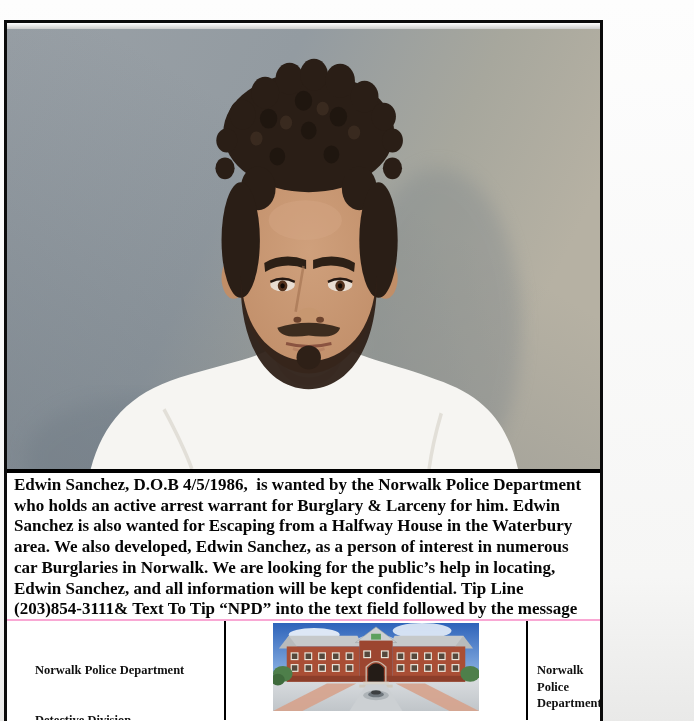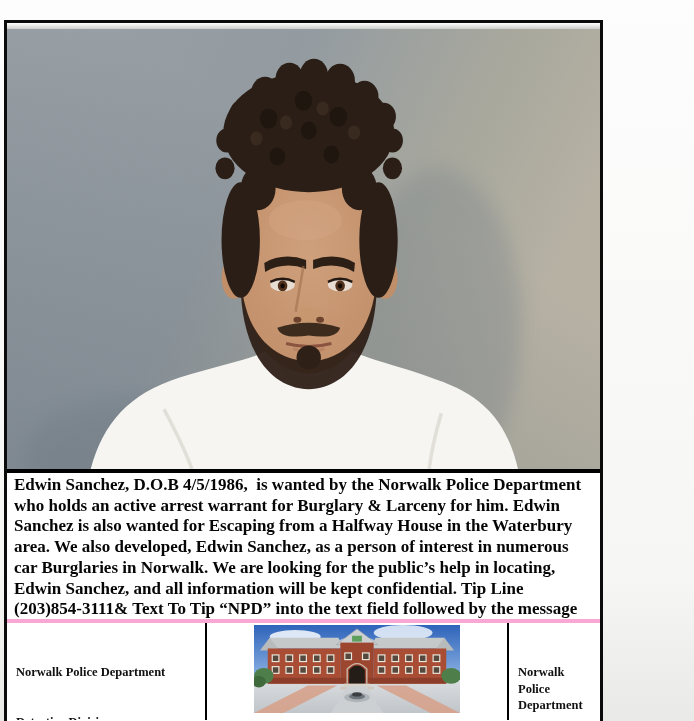--- a/index.html
+++ b/index.html
@@ -39,22 +39,23 @@
     font-weight:bold;
     font-size:17px;
     line-height:20.7px;
     color:#060606;
     white-space:pre-wrap;
     overflow:hidden;
   }
   .footer{
     display:flex;
     box-sizing:border-box;
-    border-top:4px solid #f9a8d4;
+    border-top:2px solid #f9a8d4;
     height:101px;
+    padding-left:19px;
   }
   .cell{box-sizing:border-box;overflow:hidden;}
   .cell-left{width:198px;}
   .cell-center{
     width:304px;
     border-left:2px solid #000;
     border-right:2px solid #000;
     display:flex;justify-content:center;align-items:flex-start;
     padding-top:2px;
   }

